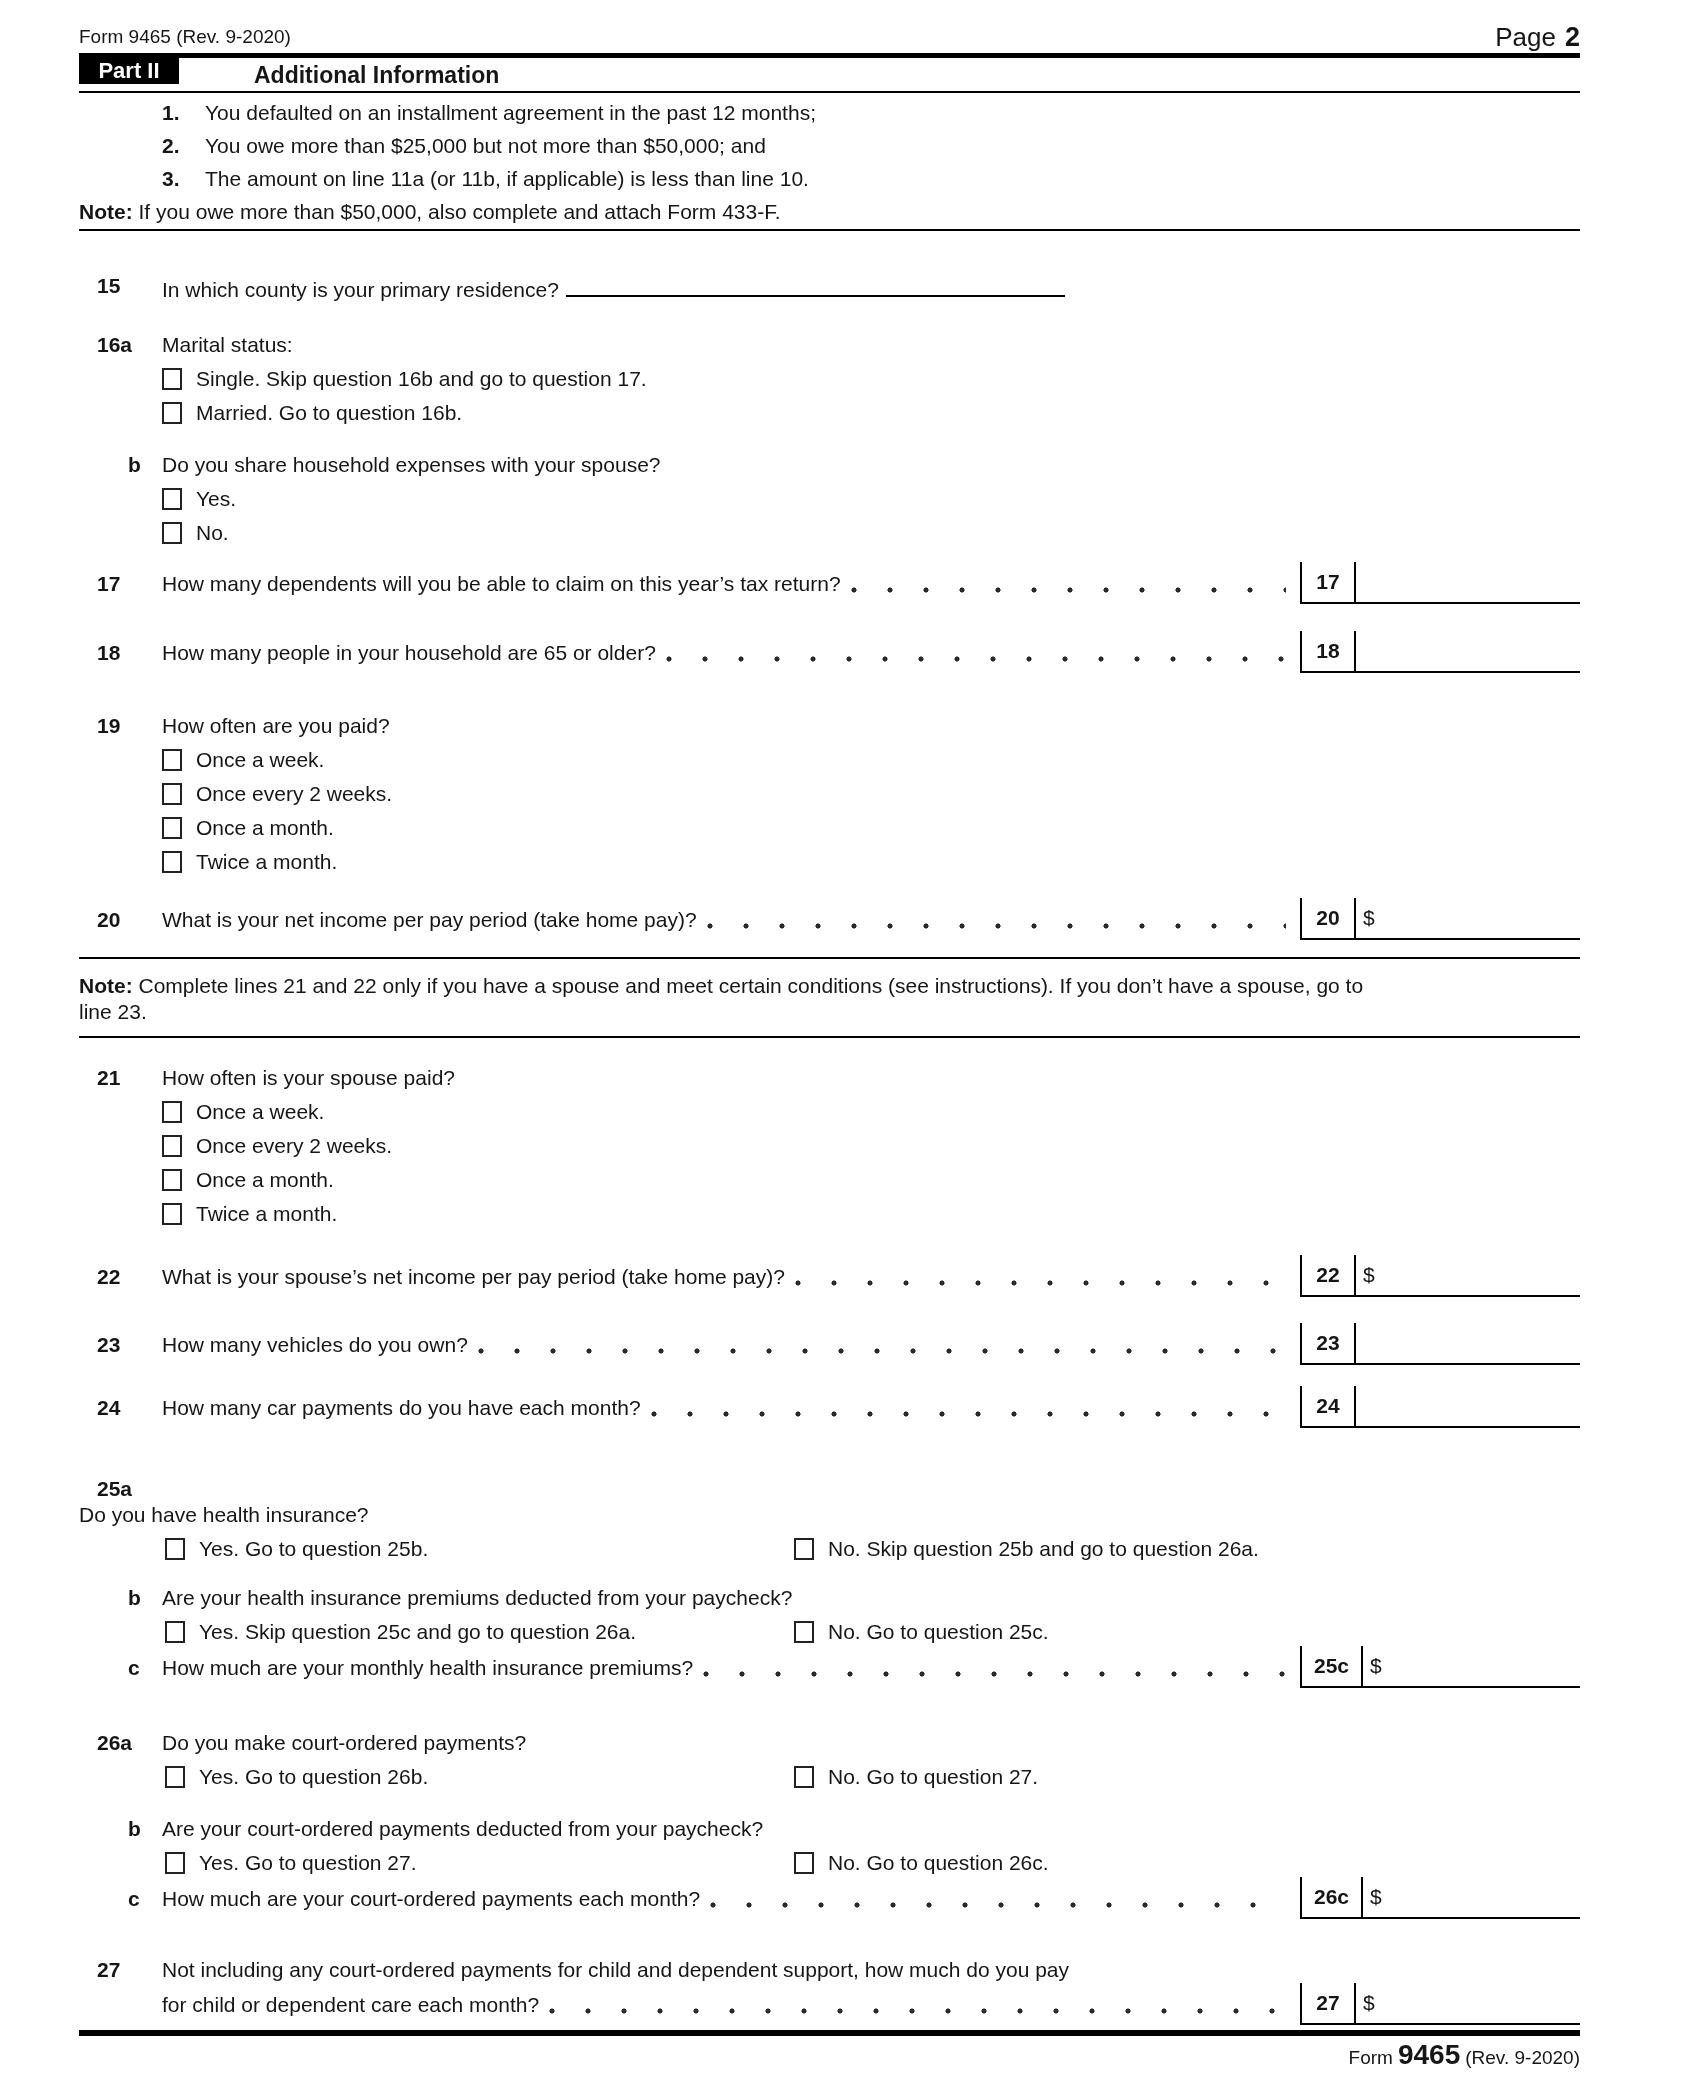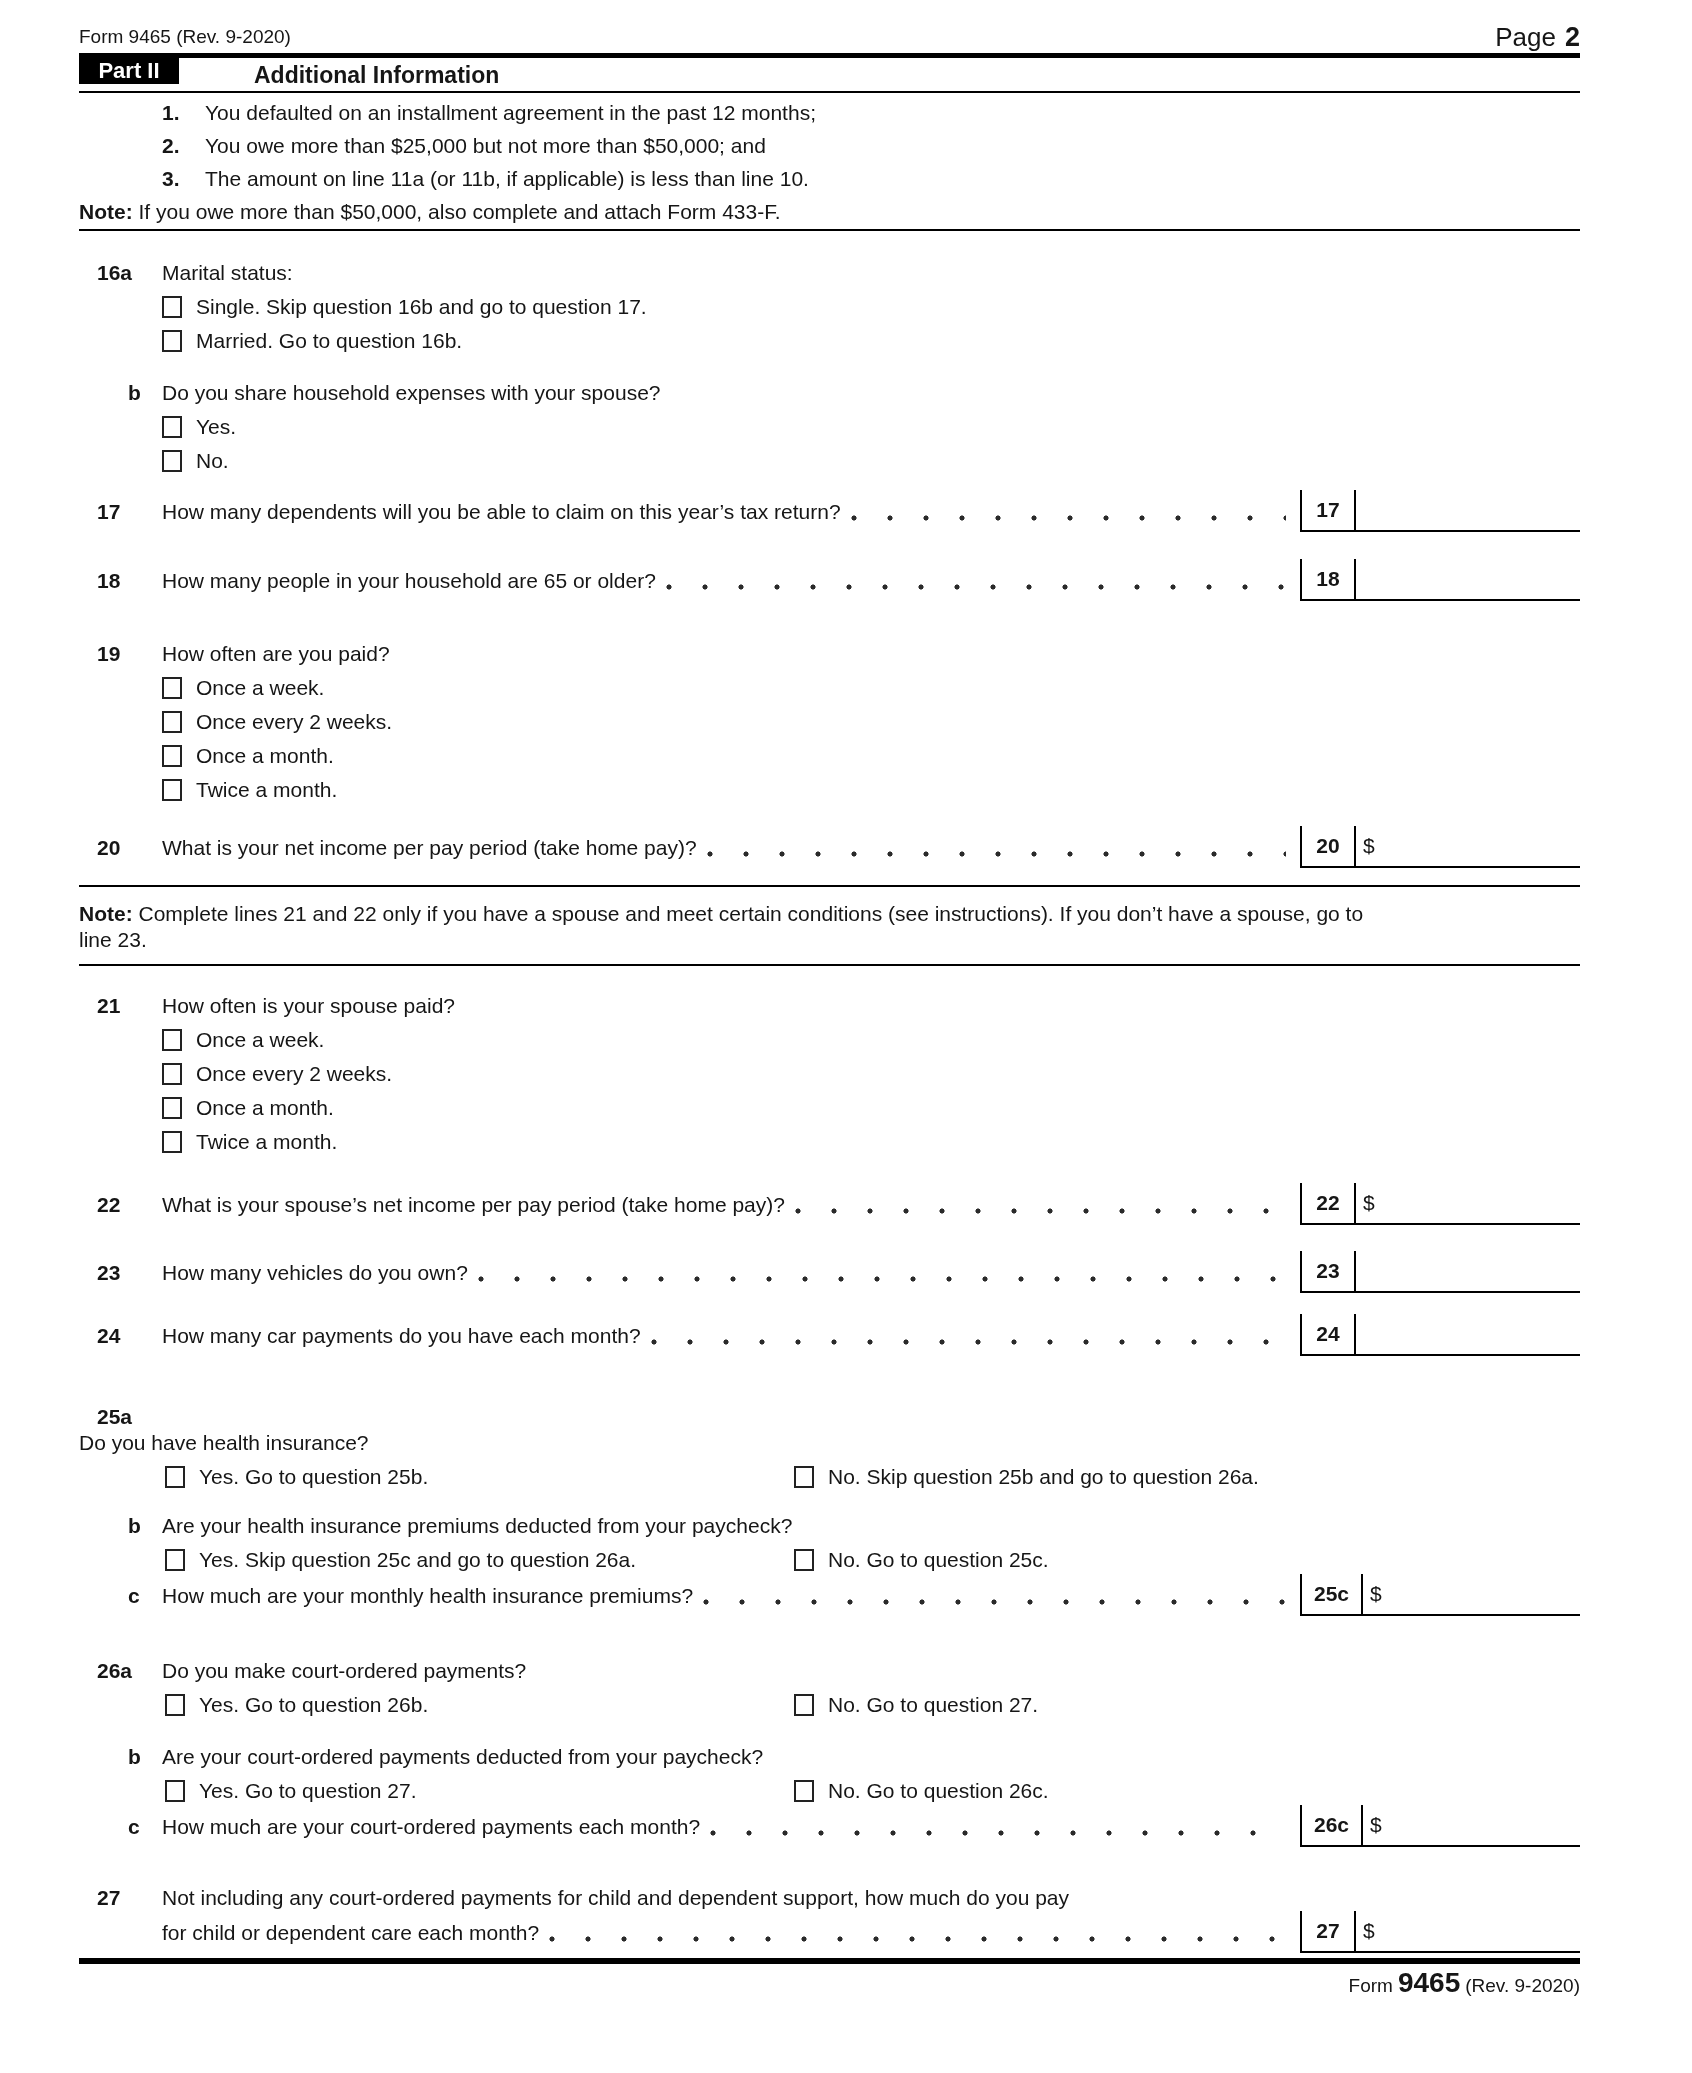--- a/index.html
+++ b/index.html
@@ -139,20 +139,26 @@
       <span>The amount on line 11a (or 11b, if applicable) is less than line 10.</span>
     </div>
 
     <div class="noteline">
       <span class="note-label">Note:</span>
       <span>If you owe more than $50,000, also complete and attach Form 433-F.</span>
     </div>
 
     <div class="rule" style="margin-top:4px;"></div>
 
+    <div class="q" style="margin-top:42px;">
+      <span class="qnum">15</span>
+      <span class="qtext">
+        <span>In which county is your primary residence?</span><span class="fill-line"></span>
+      </span>
+    </div>
 
     <div class="q" style="margin-top:29px;">
       <span class="qnum">16a</span>
       <span class="qtext">Marital status:</span>
     </div>
     <div class="opt">
       <span class="cb"></span>
       <span>Single. Skip question 16b and go to question 17.</span>
     </div>
     <div class="opt">

